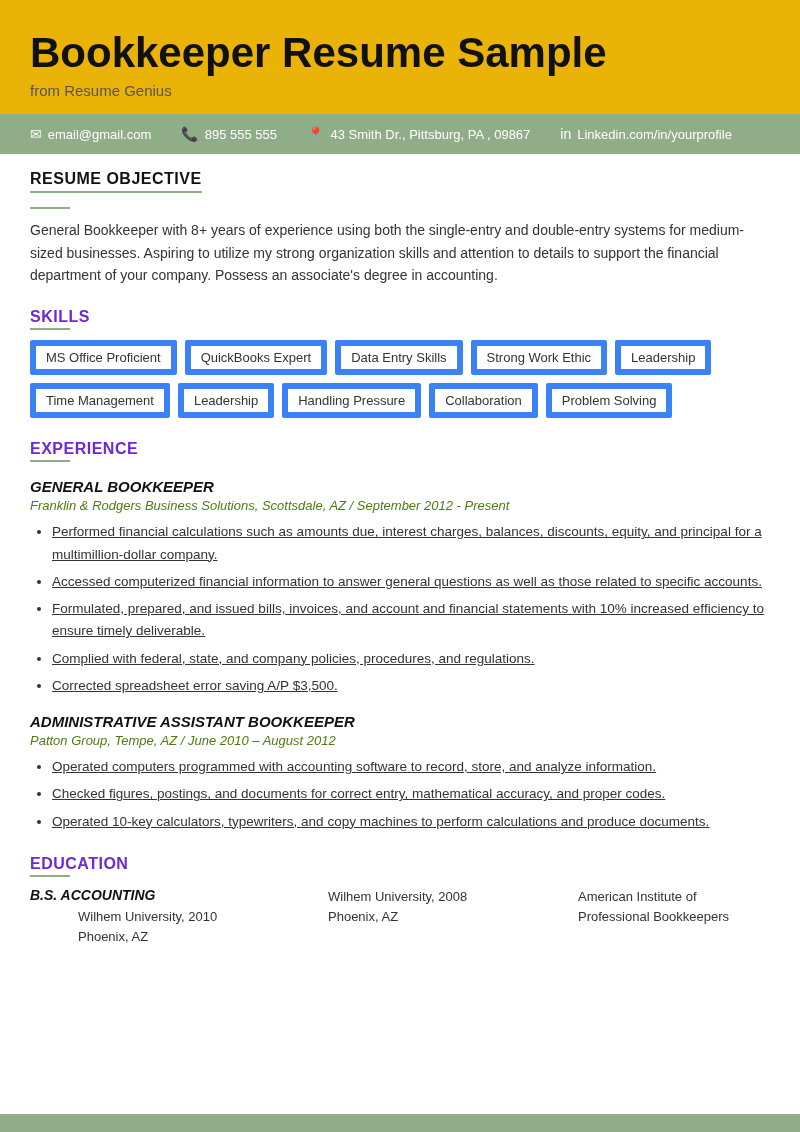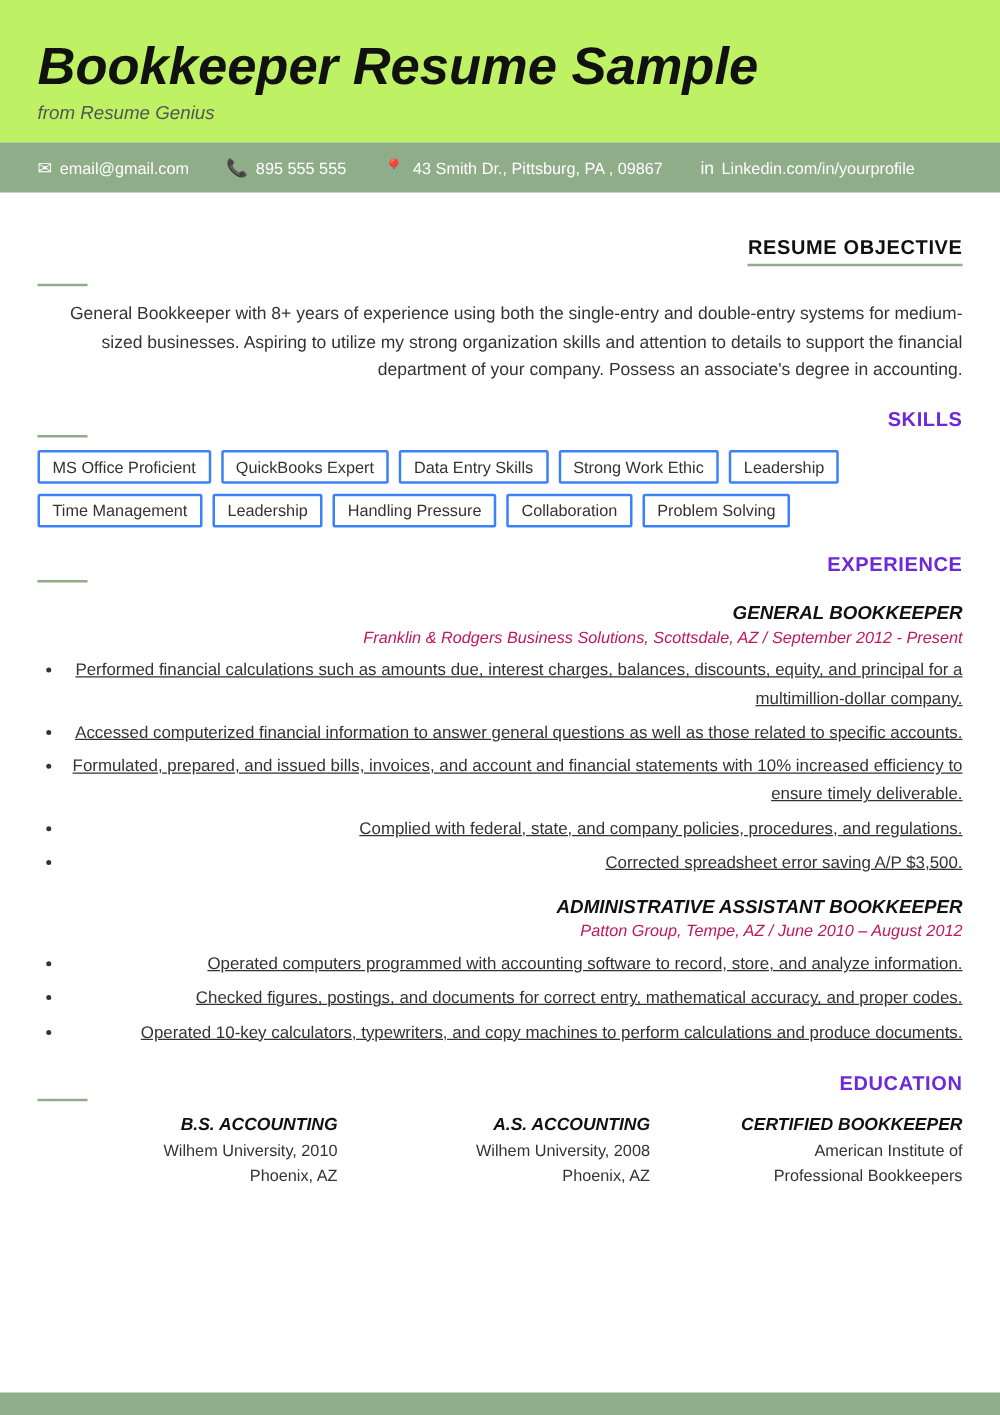--- a/index.html
+++ b/index.html
@@ -6,22 +6,21 @@
     body {
       font-family: Arial, sans-serif;
       background: #fff;
       color: #222;
       width: 800px;
       min-height: 1132px;
     }
 
     .page-header {
       padding: 30px 30px 15px 30px;
-      background: #bef264;
-      font-style: italic;
+      background: #eab308;
     }
 
     .page-title {
       font-size: 42px;
       font-weight: bold;
       color: #111;
       line-height: 1.1;
       margin-bottom: 6px;
     }
 
@@ -46,22 +45,21 @@
       color: #fff;
       font-size: 13px;
     }
 
     .contact-icon {
       font-size: 14px;
       color: #fff;
     }
 
     .resume-body {
-      padding: 36px 30px 30px 30px;
-      text-align: right;
+      padding: 16px 30px 30px 30px;
     }
 
     .section {
       margin-bottom: 22px;
     }
 
     .section-title {
       font-size: 16px;
       font-weight: bold;
       color: #111;
@@ -88,41 +86,41 @@
     }
 
     .skills-container {
       display: flex;
       flex-wrap: wrap;
       gap: 8px;
       margin-top: 10px;
     }
 
     .skill-tag {
-      border: 2px solid #3b82f6;
+      border: 6px solid #3b82f6;
       color: #333;
       padding: 4px 10px;
       font-size: 13px;
       border-radius: 2px;
       background: #fff;
     }
 
     .job-title {
       font-size: 15px;
       font-weight: bold;
       font-style: italic;
       color: #111;
       margin-top: 16px;
       margin-bottom: 3px;
     }
 
     .job-details {
       font-size: 13px;
       font-style: italic;
-      color: #be185d;
+      color: #4d7c0f;
       margin-bottom: 8px;
     }
 
     .job-bullets {
       list-style: disc;
       padding-left: 22px;
       font-size: 13.5px;
       line-height: 1.65;
       color: #333;
     }
@@ -267,26 +265,24 @@
     <div class="section">
       <div class="skills-section-title">EDUCATION</div>
       <div class="section-divider"></div>
       <div class="education-grid" id="education-grid">
           <div class="edu-item">
             <div class="edu-title">B.S. ACCOUNTING</div>
             <div class="edu-detail">Wilhem University, 2010</div>
             <div class="edu-detail">Phoenix, AZ</div>
           </div>
           <div class="edu-item">
-            <div class="edu-title">A.S. ACCOUNTING</div>
             <div class="edu-detail">Wilhem University, 2008</div>
             <div class="edu-detail">Phoenix, AZ</div>
           </div>
           <div class="edu-item">
-            <div class="edu-title">CERTIFIED BOOKKEEPER</div>
             <div class="edu-detail">American Institute of Professional Bookkeepers</div>
           </div>
         </div>
     </div>
 
   </div>
 
   <div class="footer-bar"></div>
 </div>
 

